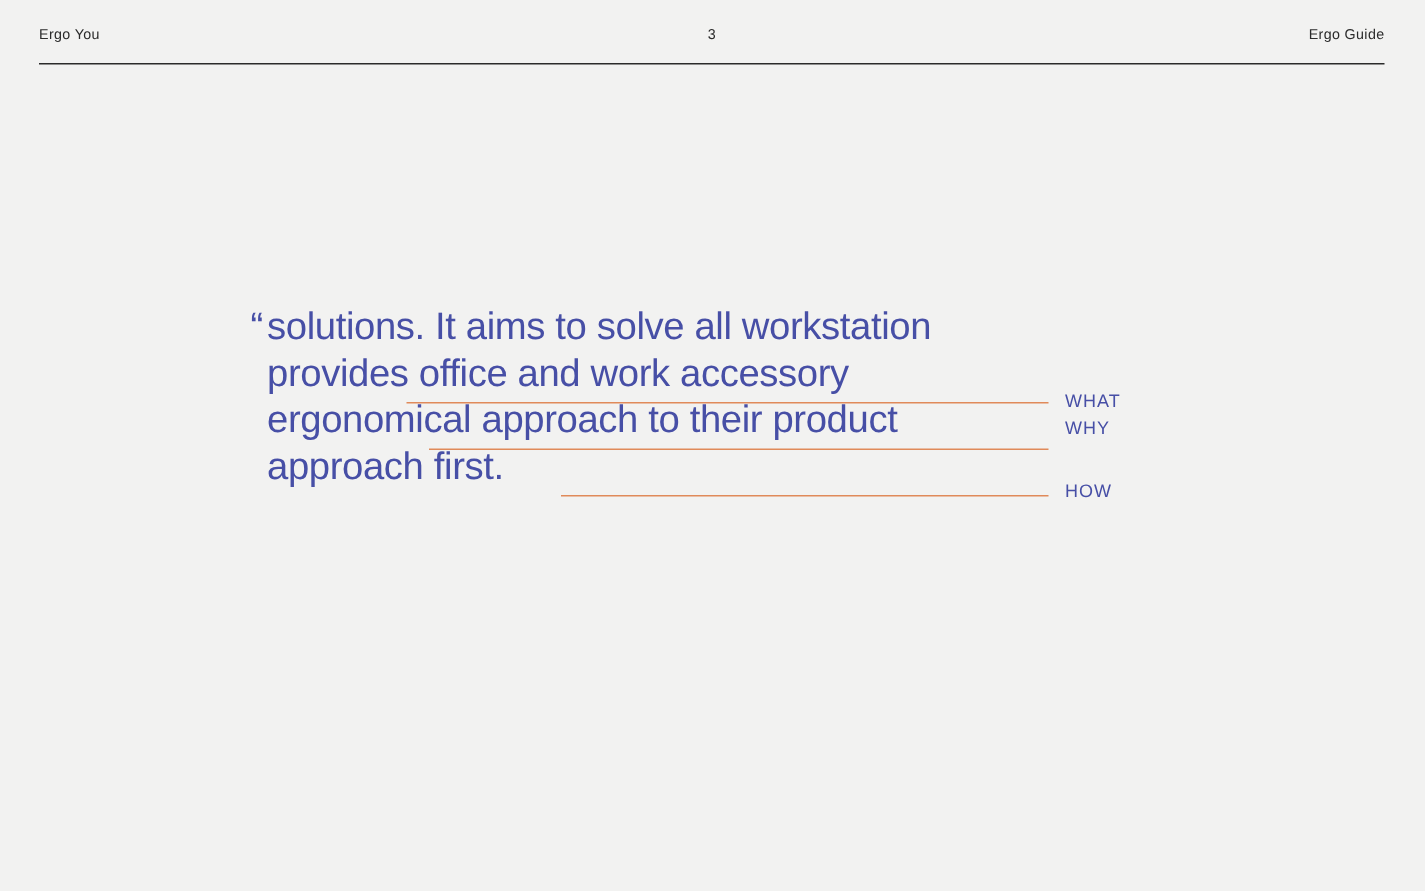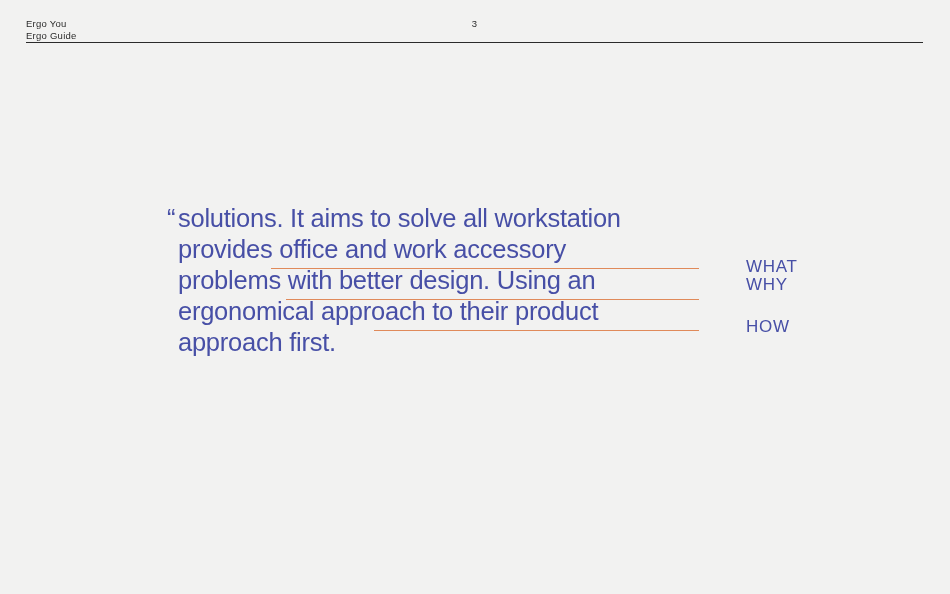--- a/index.html
+++ b/index.html
@@ -24,21 +24,20 @@
     width: 897px;
     height: 24px;
     border-bottom: 1.6px solid #2b2b2b;
   }
   .hdr-row {
     position: relative;
     height: 20px;
     display: flex;
     align-items: flex-start;
     justify-content: space-between;
-    flex-direction: column;
   }
   .hdr-text {
     font-size: 9.5px;
     letter-spacing: 0.25px;
     color: #2b2b2b;
     font-weight: 400;
     line-height: 12px;
     white-space: nowrap;
   }
   #hdr-page-number {
@@ -83,27 +82,26 @@
     border-top: 1.1px solid #e08a5a;
   }
   #leader-rule-what { left: 271px;  top: 268px; width: 428px; }
   #leader-rule-why  { left: 286px;  top: 299px; width: 413px; }
   #leader-rule-how  { left: 374px;  top: 330px; width: 325px; }
 
   
   .side-label {
     position: absolute;
     left: 710px;
-    font-size: 17px;
+    font-size: 12px;
     letter-spacing: 0.7px;
     color: #474fa6;
     font-weight: 400;
     line-height: 14px;
     white-space: nowrap;
-    margin-left: 36px;
   }
   #side-label-what { top: 260px; }
   #side-label-why  { top: 278px; }
   #side-label-how  { top: 320px; }
 </style>
 </head>
 <body>
 
 <div id="page-header">
   <div class="hdr-row">
@@ -117,23 +115,20 @@
   <div class="quote-line">
     <span class="open-quote">“</span>
   </div>
   <div class="quote-line">
     <span>solutions. It aims to solve all workstation</span>
   </div>
   <div class="quote-line">
     <span>provides office and work accessory</span>
   </div>
   <div class="quote-line">
-    <span>problems with better design. Using an</span>
-  </div>
-  <div class="quote-line">
     <span>ergonomical approach to their product</span>
   </div>
   <div class="quote-line">
     <span>approach first.</span>
   </div>
 </div>
 
 <div class="leader-rule" id="leader-rule-what"></div>
 <div class="leader-rule" id="leader-rule-why"></div>
 <div class="leader-rule" id="leader-rule-how"></div>

